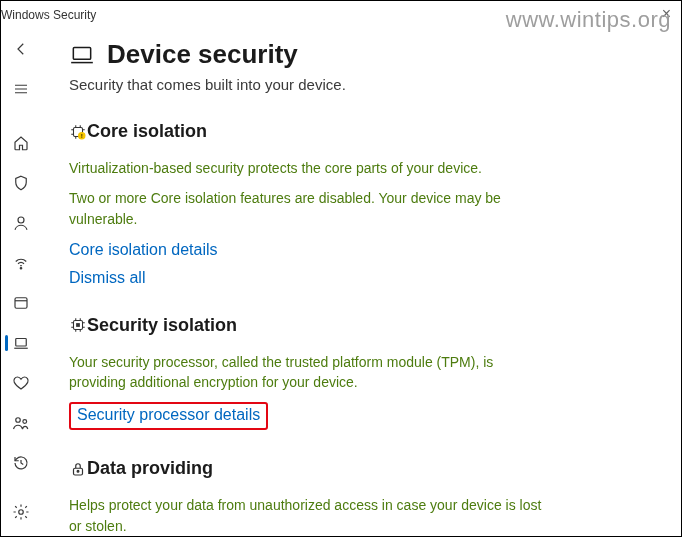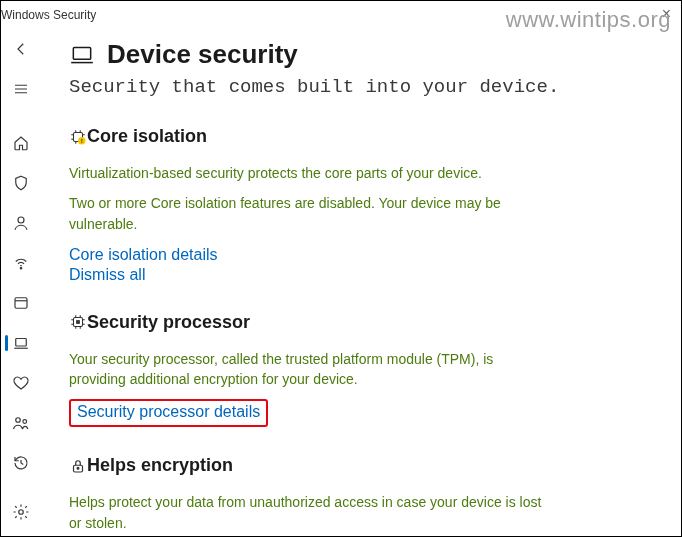--- a/index.html
+++ b/index.html
@@ -83,24 +83,23 @@
     align-items: center;
     gap: 12px;
     margin-top: 6px;
   }
   .page-header svg { width: 26px; height: 26px; }
   .page-title {
     font-size: 26px;
     font-weight: 600;
   }
   .page-sub {
-    font-size: 19px;
+    font-size: 15px;
     color: #3a3a3a;
     margin-top: 6px;
-    font-family: Liberation Mono, monospace;
   }
   .section { margin-top: 28px; max-width: 480px; }
   .section-h {
     display: flex; align-items: center; 
     font-size: 18px; font-weight: 600;
   }
   .section-h .sicon { width: 18px; height: 18px; display:flex; align-items:center; justify-content:center; }
   .section-desc {
     font-size: 14px;
     color: #4d7c0f;
@@ -239,48 +238,48 @@
               <path d="M9 3v3M15 3v3M9 18v3M15 18v3M3 9h3M3 15h3M18 9h3M18 15h3" stroke="#333" stroke-width="1.4"></path>
               <circle cx="17" cy="17" r="5" fill="#f7c600"></circle>
               <text x="17" y="20" font-size="7" text-anchor="middle" fill="#000" font-weight="bold">!</text>
             </svg>
         </span>
         <span>Core isolation</span>
       </div>
       <div class="section-desc">Virtualization-based security protects the core parts of your device.</div>
       <div class="section-warn">Two or more Core isolation features are disabled.  Your device may be vulnerable.</div>
       <span class="link link-block">Core isolation details</span>
-      <span class="link link-block" style="margin-top:2px;">Dismiss all</span>
+      <span class="link link-block" style="margin-top:10px;">Dismiss all</span>
     </div>
 
     <div class="section">
       <div class="section-h">
         <span class="sicon">
           <svg viewBox="0 0 24 24" width="18" height="18">
               <rect x="6" y="6" width="12" height="12" rx="2" fill="none" stroke="#333" stroke-width="1.4"></rect>
               <path d="M9 3v3M15 3v3M9 18v3M15 18v3M3 9h3M3 15h3M18 9h3M18 15h3" stroke="#333" stroke-width="1.4"></path>
               <rect x="9.5" y="9.5" width="5" height="5" fill="#333"></rect>
             </svg>
         </span>
-        <span>Security processor</span>
+        <span>Security isolation</span>
       </div>
       <div class="section-desc">Your security processor, called the trusted platform module (TPM), is providing additional encryption for your device.</div>
       <div class="highlight-box">
         <span class="link">Security processor details</span>
       </div>
     </div>
 
     <div class="section">
       <div class="section-h">
         <span class="sicon">
           <svg viewBox="0 0 24 24" width="18" height="18" fill="none" stroke="#333" stroke-width="1.6">
               <rect x="6" y="11" width="12" height="9" rx="2"></rect>
               <path d="M9 11V8a3 3 0 0 1 6 0v3"></path>
               <circle cx="12" cy="15" r="1.2" fill="#333"></circle>
             </svg>
         </span>
-        <span>Helps encryption</span>
+        <span>Data providing</span>
       </div>
       <div class="section-desc">Helps protect your data from unauthorized access in case your device is lost or stolen.</div>
     </div>
 
   </div>
 </div>
 
 </body></html>

